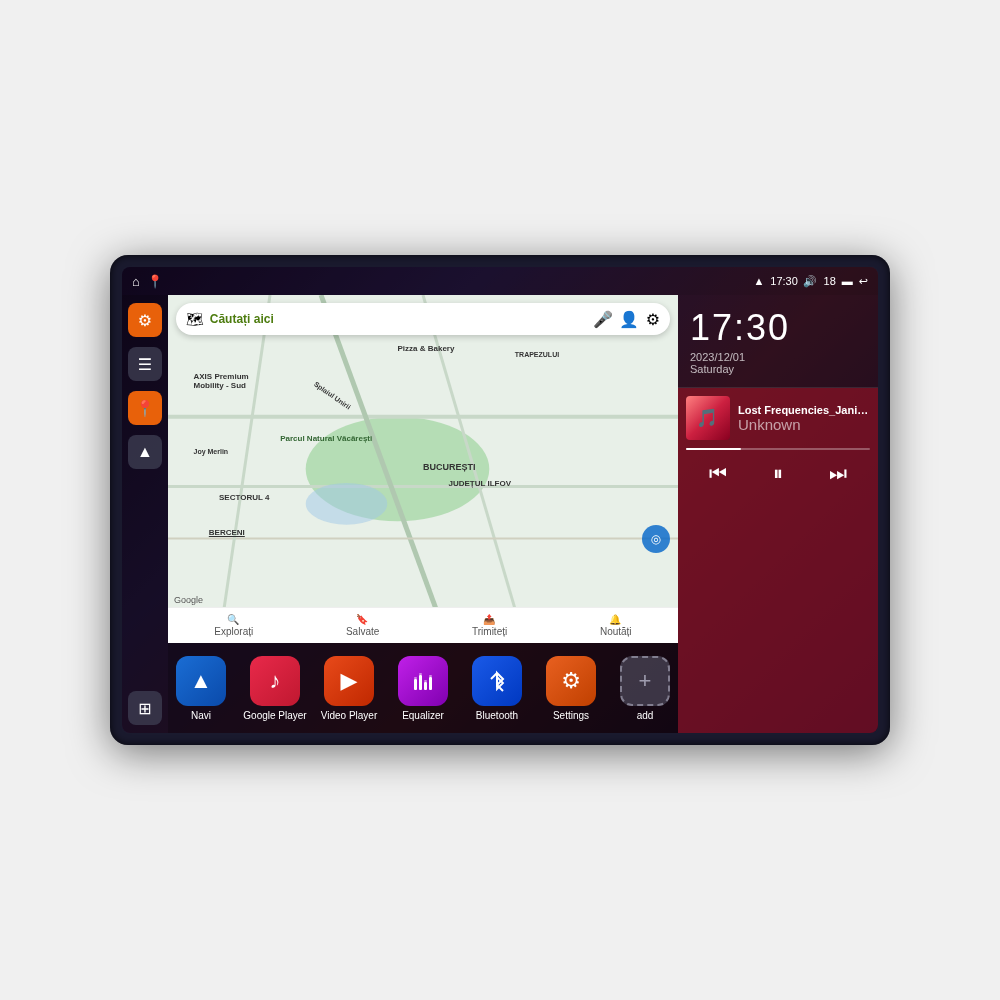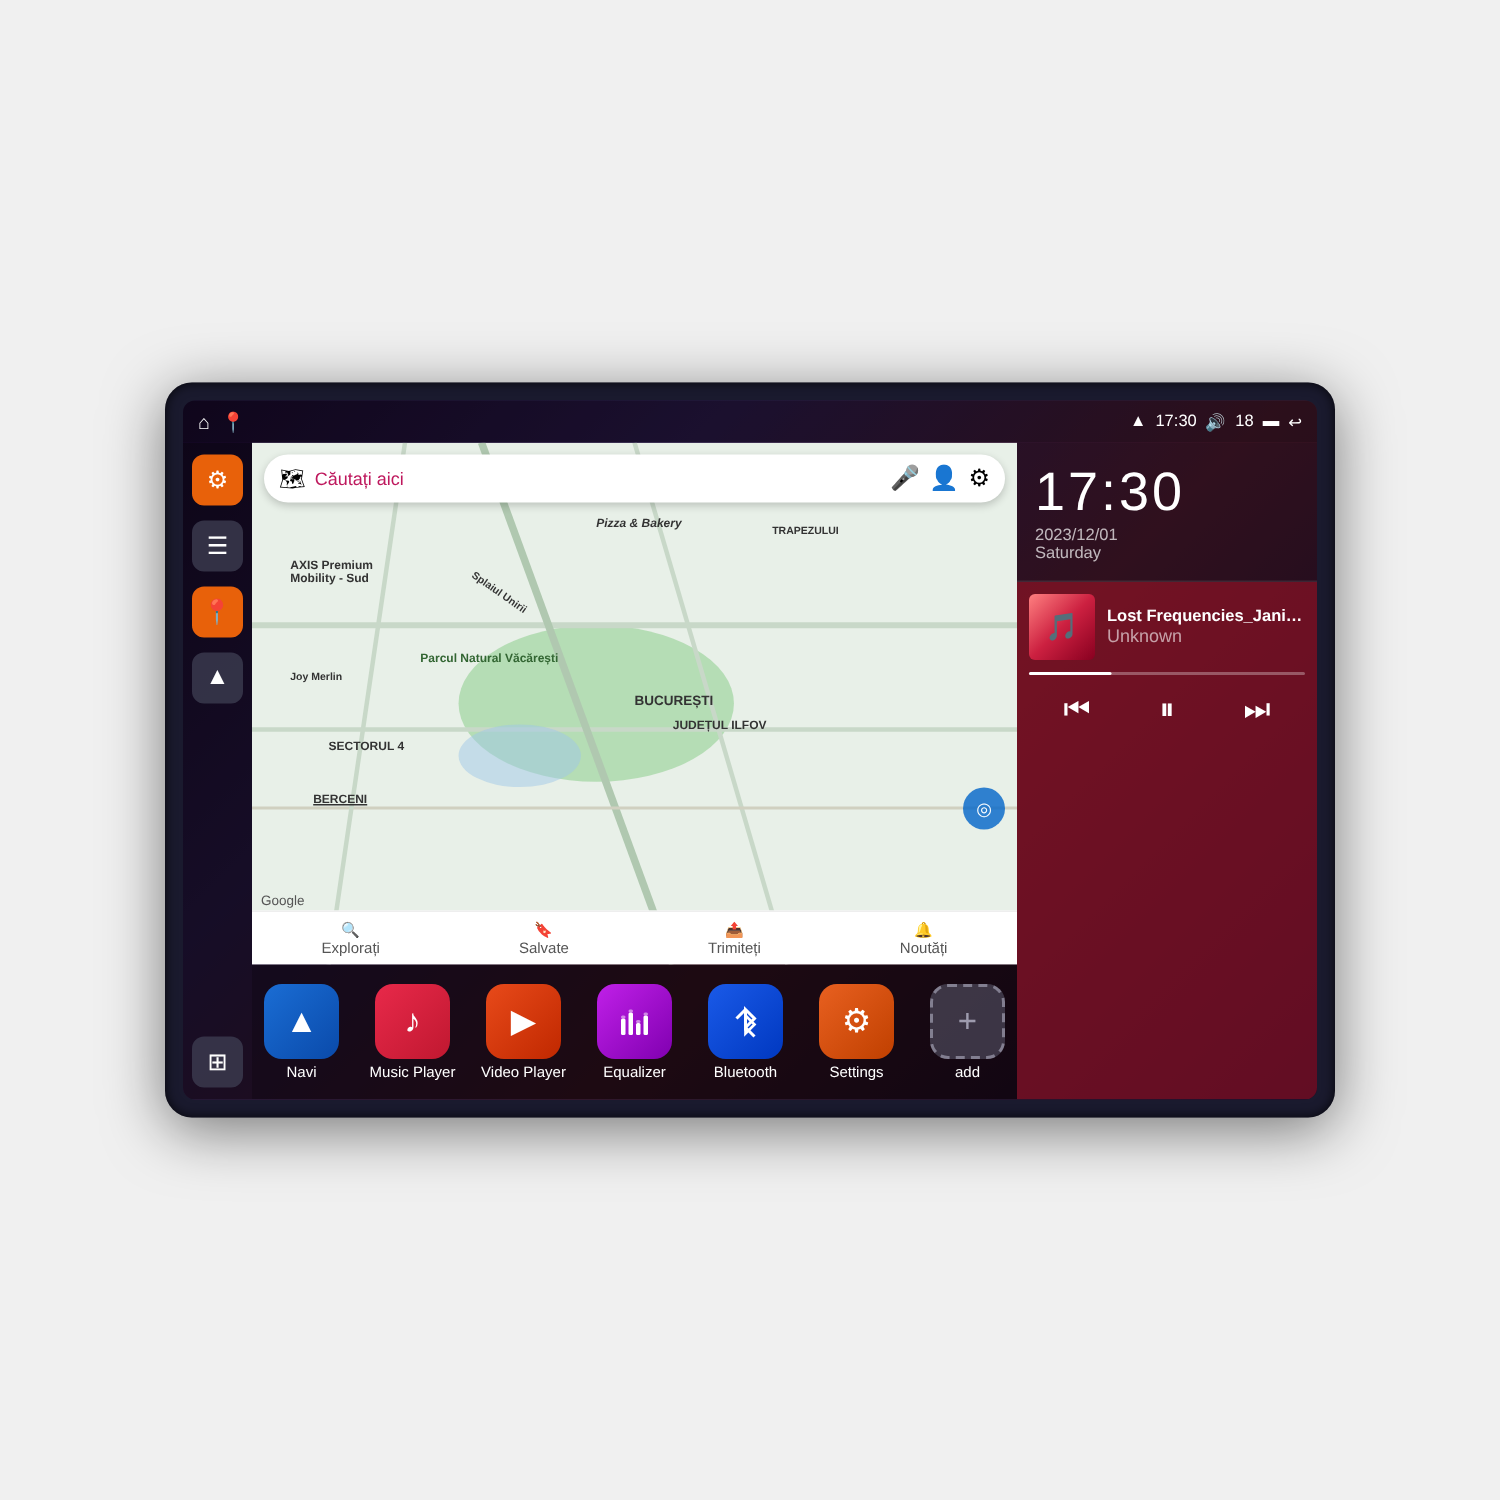--- a/index.html
+++ b/index.html
@@ -143,21 +143,22 @@
       z-index: 10;
     }
 
     .map-search-icon {
       font-size: 14px;
     }
 
     .map-search-text {
       flex: 1;
       font-size: 12px;
-      color: #be185d;
+      color: #4d7c0f;
+      font-weight: bold;
     }
 
     .map-bottom-bar {
       position: absolute;
       bottom: 0;
       left: 0;
       right: 0;
       height: 36px;
       background: white;
       display: flex;
@@ -291,21 +292,21 @@
       color: white;
       font-size: 11px;
       font-weight: bold;
       white-space: nowrap;
       overflow: hidden;
       text-overflow: ellipsis;
     }
 
     .music-artist {
       color: rgba(255,255,255,0.6);
-      font-size: 12px;
+      font-size: 15px;
     }
 
     .music-progress {
       height: 2px;
       background: rgba(255,255,255,0.3);
       border-radius: 1px;
       margin-bottom: 8px;
       position: relative;
     }
 
@@ -409,21 +410,21 @@
               <line x1="0" y1="55%" x2="100%" y2="55%" stroke="#c8d8c8" stroke-width="3"></line>
               <line x1="30%" y1="0" x2="55%" y2="100%" stroke="#b0c8b0" stroke-width="5"></line>
               <line x1="50%" y1="0" x2="70%" y2="100%" stroke="#c8d8c8" stroke-width="3"></line>
               <line x1="0" y1="70%" x2="100%" y2="70%" stroke="#d0d0c0" stroke-width="2"></line>
               <line x1="20%" y1="0" x2="10%" y2="100%" stroke="#c8d8c8" stroke-width="3"></line>
 
               <ellipse cx="35%" cy="60%" rx="8%" ry="6%" fill="#a0c8e8" opacity="0.5"></ellipse>
             </svg>
 
             <div class="map-label" style="top:22%;left:5%;font-size:8px;">AXIS Premium<br>Mobility - Sud</div>
-            <div class="map-label" style="top:14%;left:45%;font-size:8px;font-style:italic;">Pizza &amp; Bakery</div>
+            <div class="map-label" style="top:14%;left:45%;font-size:8px;">Pizza &amp; Bakery</div>
             <div class="map-label" style="top:16%;left:68%;font-size:7px;">TRAPEZULUI</div>
             <div class="map-label" style="top:40%;left:22%;font-size:8px;color:#336633;">Parcul Natural Văcărești</div>
             <div class="map-label" style="top:48%;left:50%;font-size:9px;font-weight:bold;">BUCUREȘTI</div>
             <div class="map-label" style="top:57%;left:10%;font-size:8px;">SECTORUL 4</div>
             <div class="map-label" style="top:53%;left:55%;font-size:8px;">JUDEȚUL ILFOV</div>
             <div class="map-label" style="top:67%;left:8%;font-size:8px;font-weight:bold;text-decoration:underline;">BERCENI</div>
             <div class="map-label" style="top:28%;left:28%;font-size:7px;transform:rotate(35deg);">Splaiul Unirii</div>
             <div class="map-label" style="top:44%;left:5%;font-size:7px;">Joy Merlin</div>
 
             <div style="position:absolute;right:8px;bottom:90px;width:28px;height:28px;background:rgba(0,100,200,0.8);border-radius:50%;display:flex;align-items:center;justify-content:center;font-size:12px;color:white;">◎</div>
@@ -455,21 +456,21 @@
           <div class="app-item">
             <div class="app-icon icon-navi">
               <span style="color:white;font-size:22px;">▲</span>
             </div>
             <span class="app-label">Navi</span>
           </div>
           <div class="app-item">
             <div class="app-icon icon-music">
               <span style="color:white;font-size:22px;">♪</span>
             </div>
-            <span class="app-label">Music Player</span>
+            <span class="app-label">Google Player</span>
           </div>
           <div class="app-item">
             <div class="app-icon icon-video">
               <span style="color:white;font-size:22px;">▶</span>
             </div>
             <span class="app-label">Video Player</span>
           </div>
           <div class="app-item">
             <div class="app-icon icon-eq">
               <svg width="24" height="24" viewBox="0 0 24 24" fill="white">

